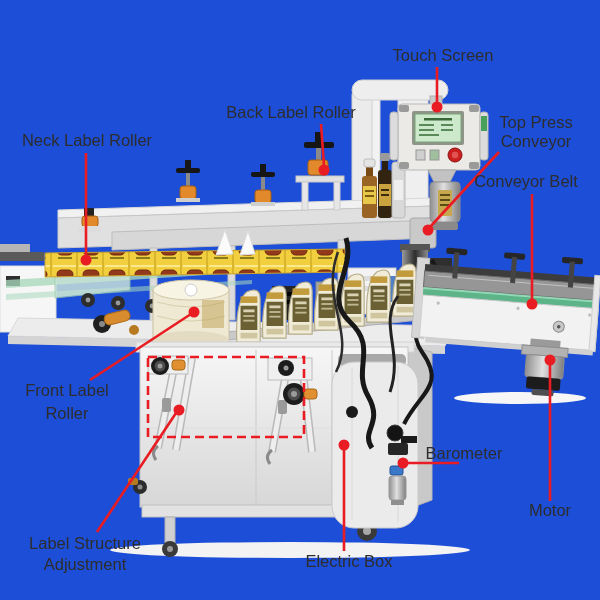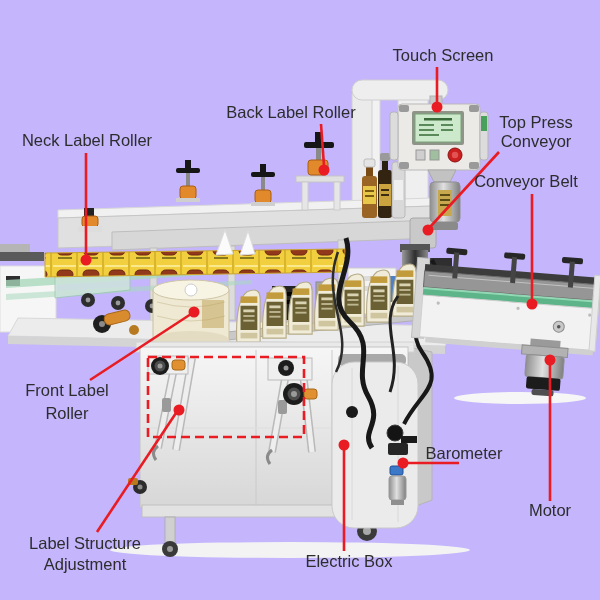--- a/index.html
+++ b/index.html
@@ -1,16 +1,16 @@
 <!DOCTYPE html>
 <html><head>
 <meta charset="utf-8">
 <style>
   html,body{margin:0;padding:0;background:#ffffff;}
-  .stage{position:relative;width:600px;height:600px;background:#c4b5fd;overflow:hidden;
+  .stage{position:relative;width:600px;height:600px;background:#1d4ed8;overflow:hidden;
          font-family:"Liberation Sans", sans-serif;}
   .stage svg{position:absolute;left:0;top:0;}
   #overlay text{font-family:"Liberation Sans", sans-serif;}
 </style>
 </head>
 <body>
 
 <div class="stage">
 
 <svg id="machine" width="600" height="600" viewBox="0 0 600 600">

